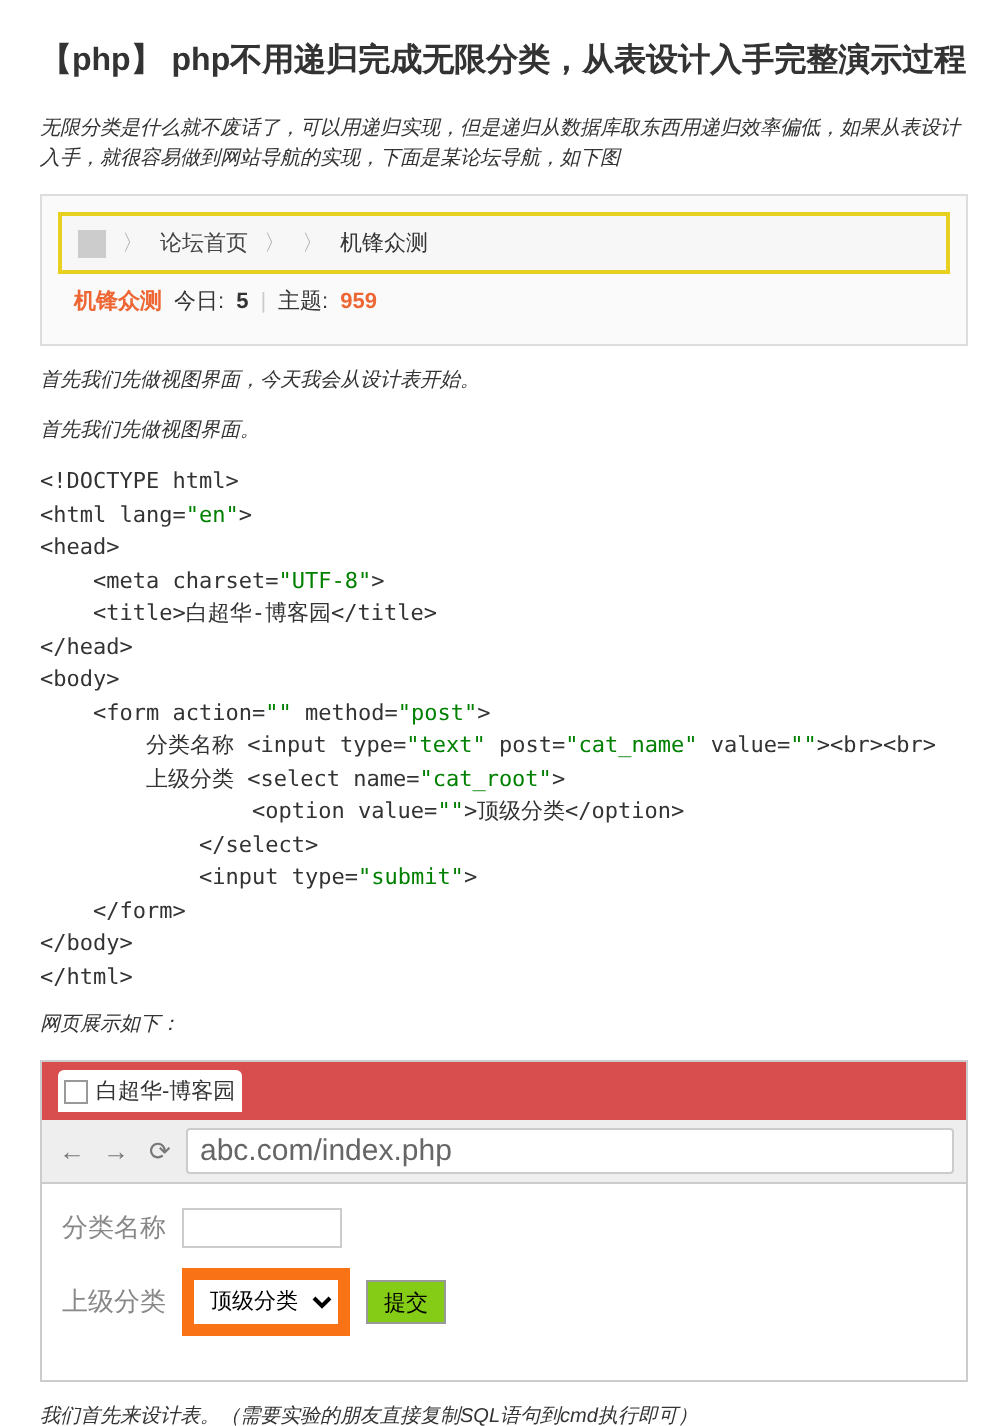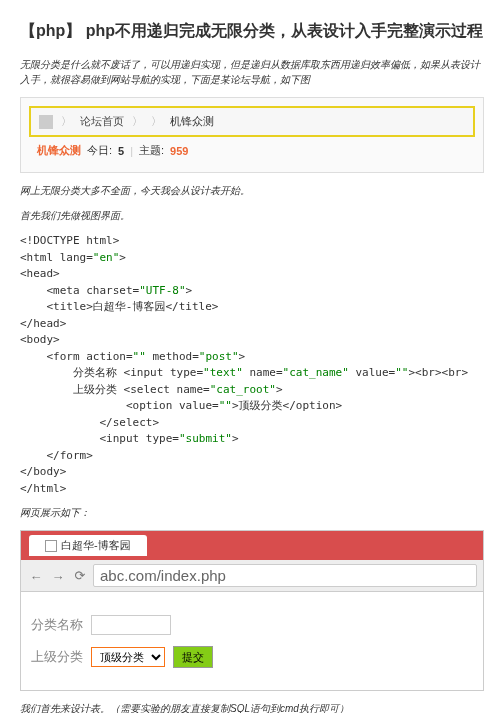--- a/index.html
+++ b/index.html
@@ -14,29 +14,29 @@
 .bc-active { color: #333; }
 .stats { padding: 6px 8px; font-size: 11px; display: flex; align-items: center; gap: 6px; }
 .stats-name { color: #e63; font-weight: bold; }
 .stats-num1 { color: #333; font-weight: bold; }
 .stats-num2 { color: #e63; font-weight: bold; }
 .stats-sep { color: #ccc; }
 .code { font-family: Consolas, monospace; font-size: 11px; line-height: 1.5; margin: 8px 0; white-space: pre; }
 .kw-green { color: #008000; }
 .fig2 { border: 1px solid #ccc; margin: 10px 0; background: #fff; }
 .browser-tab { background: #d84d4d; padding: 4px 8px; display: flex; align-items: center; gap: 4px; }
-.tab-inner { background: #fff; padding: 3px 16px; display: inline-flex; align-items: center; gap: 4px; font-size: 11px; border-radius: 3px 3px 0 0; }
+.tab-inner { background: #fff; padding: 3px 3px; display: inline-flex; align-items: center; gap: 4px; font-size: 11px; border-radius: 3px 3px 0 0; }
 .tab-icon { width: 12px; height: 12px; border: 1px solid #999; }
 .addr-bar { background: #eee; padding: 4px 6px; display: flex; align-items: center; gap: 4px; border-bottom: 1px solid #ccc; }
 .nav-icon { width: 18px; height: 18px; color: #777; display: flex; align-items: center; justify-content: center; font-size: 13px; }
 .addr-input { flex: 1; background: #fff; border: 1px solid #ccc; padding: 2px 6px; font-size: 15px; color: #666; border-radius: 2px; }
 .form-area { padding: 12px 10px; font-size: 13px; color: #888; }
-.form-row { display: flex; align-items: center; gap: 8px; margin-bottom: 10px; margin-top: 11px; }
+.form-row { display: flex; align-items: center; gap: 8px; margin-bottom: 10px; }
 .form-input { border: 1px solid #ccc; padding: 2px 4px; width: 80px; height: 20px; background: #fff; }
-.form-select { border: 1px solid #f97316; padding: 1px 4px; font-size: 11px; background: #fff; height: 20px; }
+.form-select { border: 6px solid #f97316; padding: 1px 4px; font-size: 11px; background: #fff; height: 34px; }
 .form-btn { border: 1px solid #999; padding: 2px 8px; font-size: 11px; background: #84cc16; height: 22px; }
 </style>
 </head>
 <body>
 
 
 
 <h1 class="title">【php】 php不用递归完成无限分类，从表设计入手完整演示过程</h1>
 
 <p class="para">无限分类是什么就不废话了，可以用递归实现，但是递归从数据库取东西用递归效率偏低，如果从表设计入手，就很容易做到网站导航的实现，下面是某论坛导航，如下图</p>
@@ -53,32 +53,32 @@
   <div class="stats">
     <span class="stats-name">机锋众测</span>
     <span>今日:</span>
     <span class="stats-num1">5</span>
     <span class="stats-sep">|</span>
     <span>主题:</span>
     <span class="stats-num2">959</span>
   </div>
 </div>
 
-<p class="para">网上无限分类大多不全面，今天我会从设计表开始。</p>
+<p class="para">首先我们先做视图界面，今天我会从设计表开始。</p>
 <p class="para">首先我们先做视图界面。</p>
 
 <div class="code"><span>&lt;!DOCTYPE html&gt;</span>
 <span>&lt;html lang=</span><span class="kw-green">"en"</span><span>&gt;</span>
 <span>&lt;head&gt;</span>
 <span>    &lt;meta charset=</span><span class="kw-green">"UTF-8"</span><span>&gt;</span>
 <span>    &lt;title&gt;白超华-博客园&lt;/title&gt;</span>
 <span>&lt;/head&gt;</span>
 <span>&lt;body&gt;</span>
 <span>    &lt;form action=</span><span class="kw-green">""</span><span> method=</span><span class="kw-green">"post"</span><span>&gt;</span>
-<span>        分类名称 &lt;input type=</span><span class="kw-green">"text"</span><span> name=</span><span class="kw-green">"cat_name"</span><span> value=</span><span class="kw-green">""</span><span>&gt;&lt;br&gt;&lt;br&gt;</span>
+<span>        分类名称 &lt;input type=</span><span class="kw-green">"text"</span><span> post=</span><span class="kw-green">"cat_name"</span><span> value=</span><span class="kw-green">""</span><span>&gt;&lt;br&gt;&lt;br&gt;</span>
 <span>        上级分类 &lt;select name=</span><span class="kw-green">"cat_root"</span><span>&gt;</span>
 <span>                &lt;option value=</span><span class="kw-green">""</span><span>&gt;顶级分类&lt;/option&gt;</span>
 <span>            &lt;/select&gt;</span>
 <span>            &lt;input type=</span><span class="kw-green">"submit"</span><span>&gt;</span>
 <span>    &lt;/form&gt;</span>
 <span>&lt;/body&gt;</span>
 <span>&lt;/html&gt;</span></div>
 
 <p class="para">网页展示如下：</p>
 

